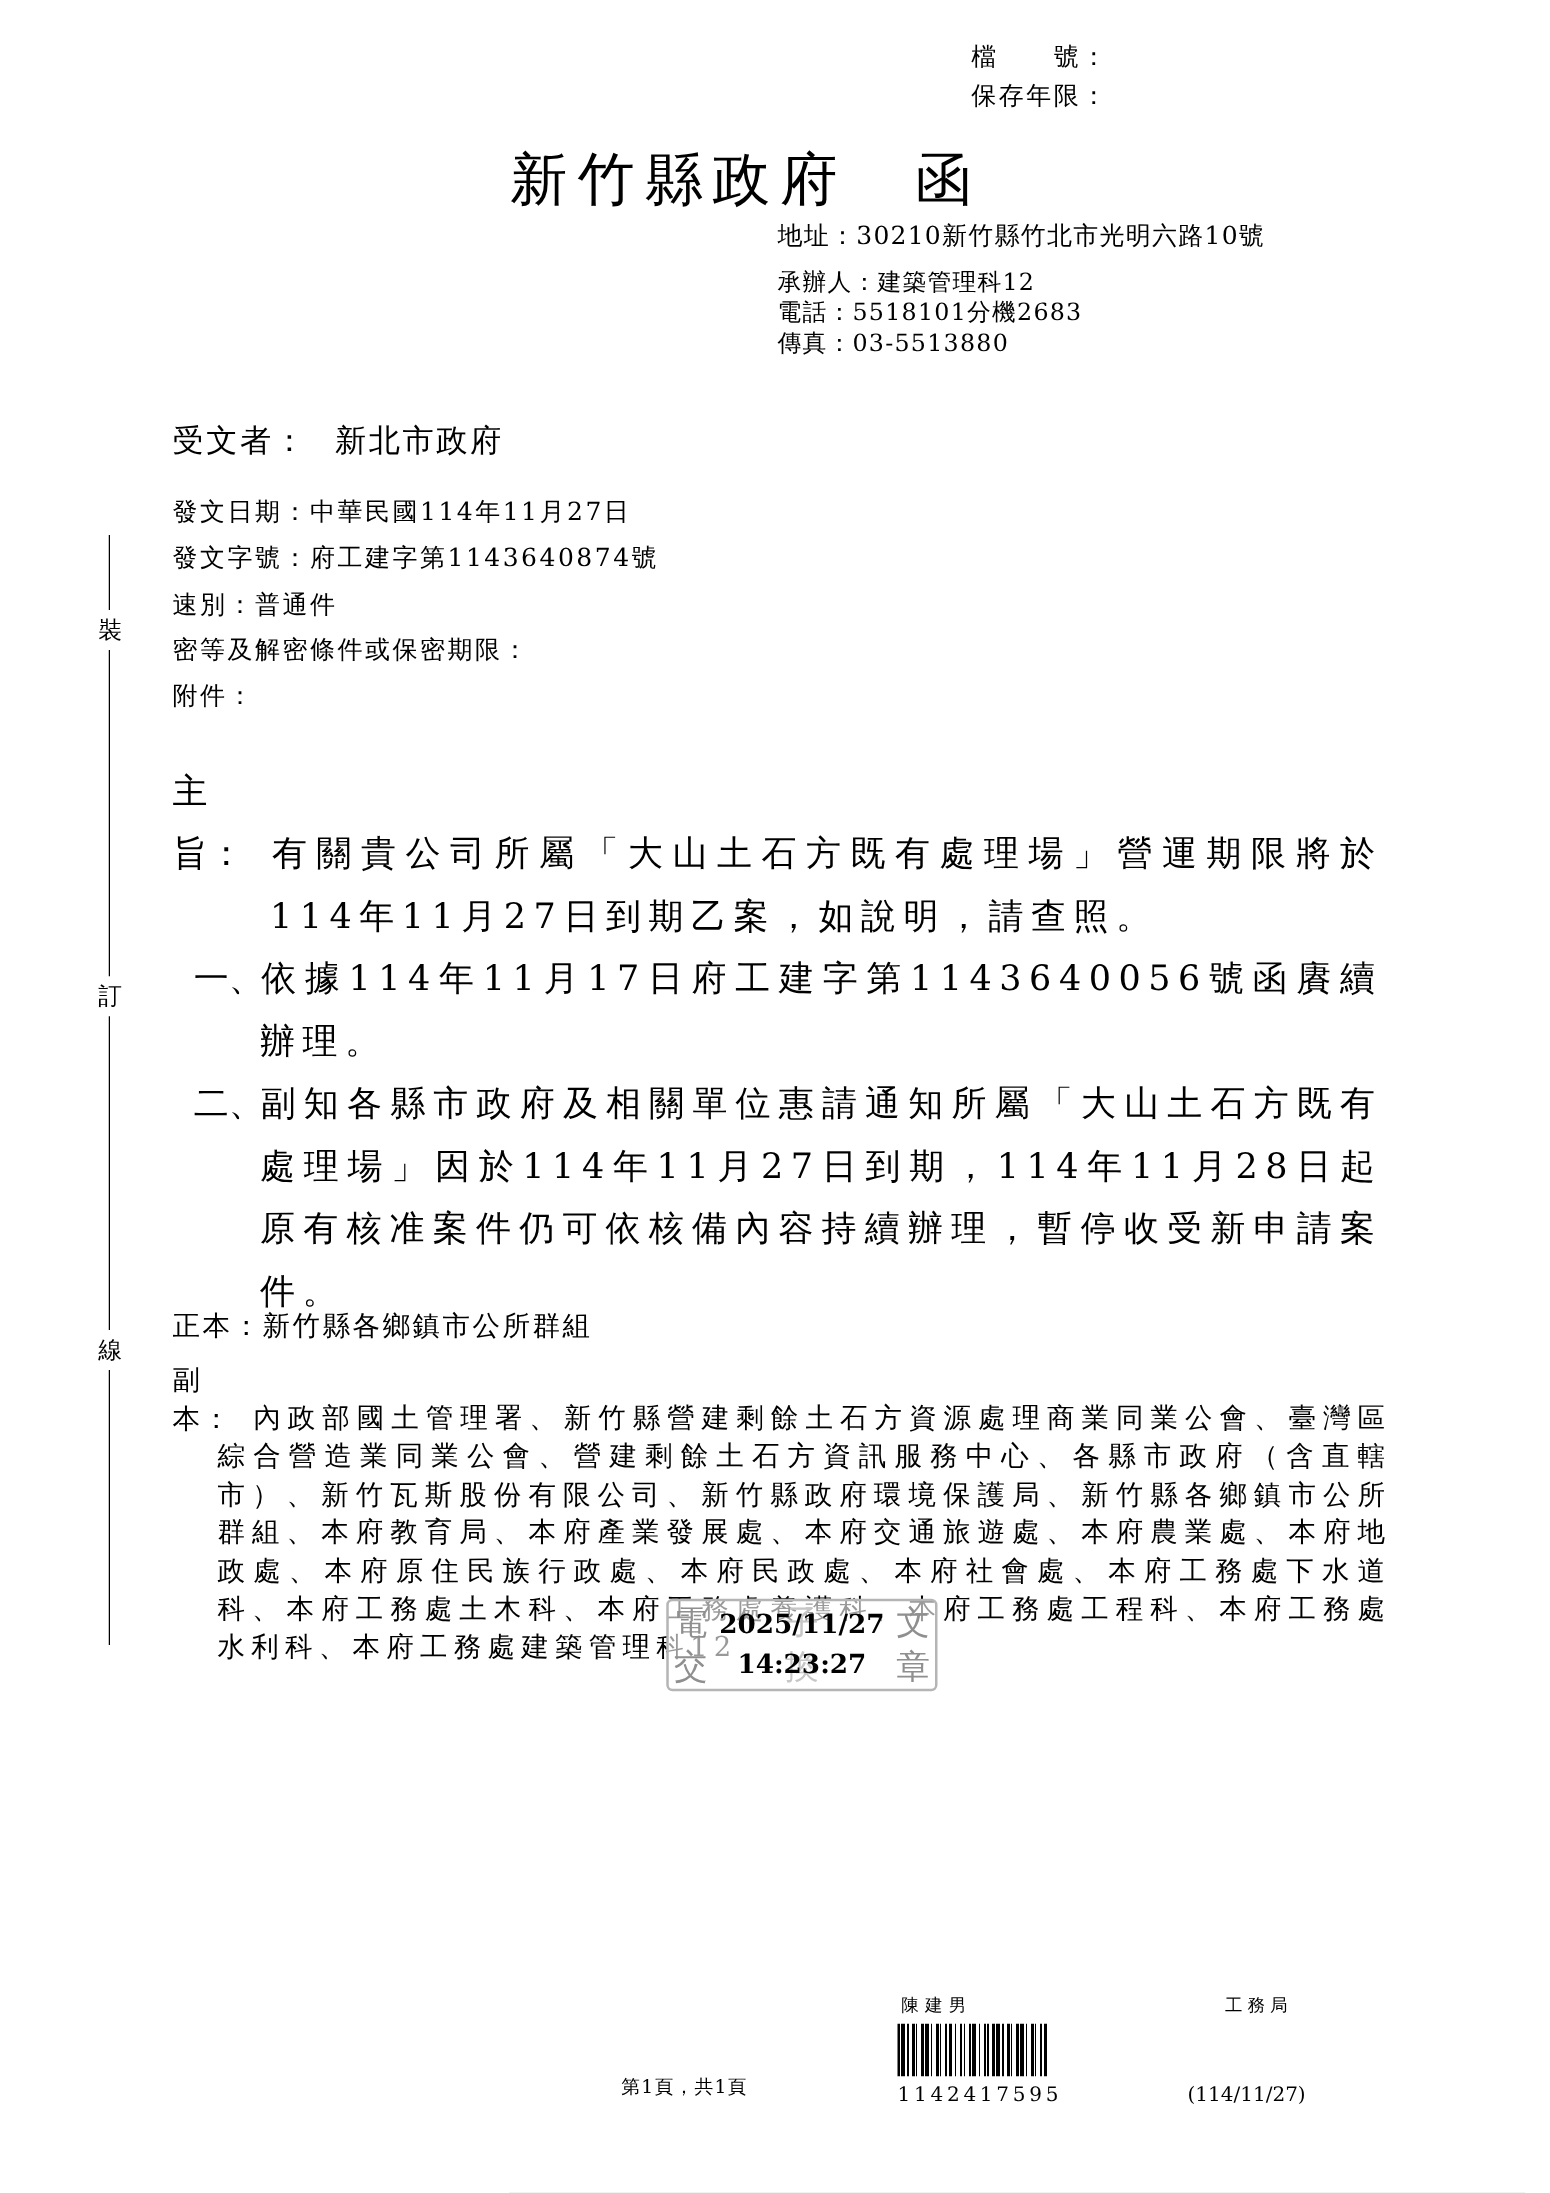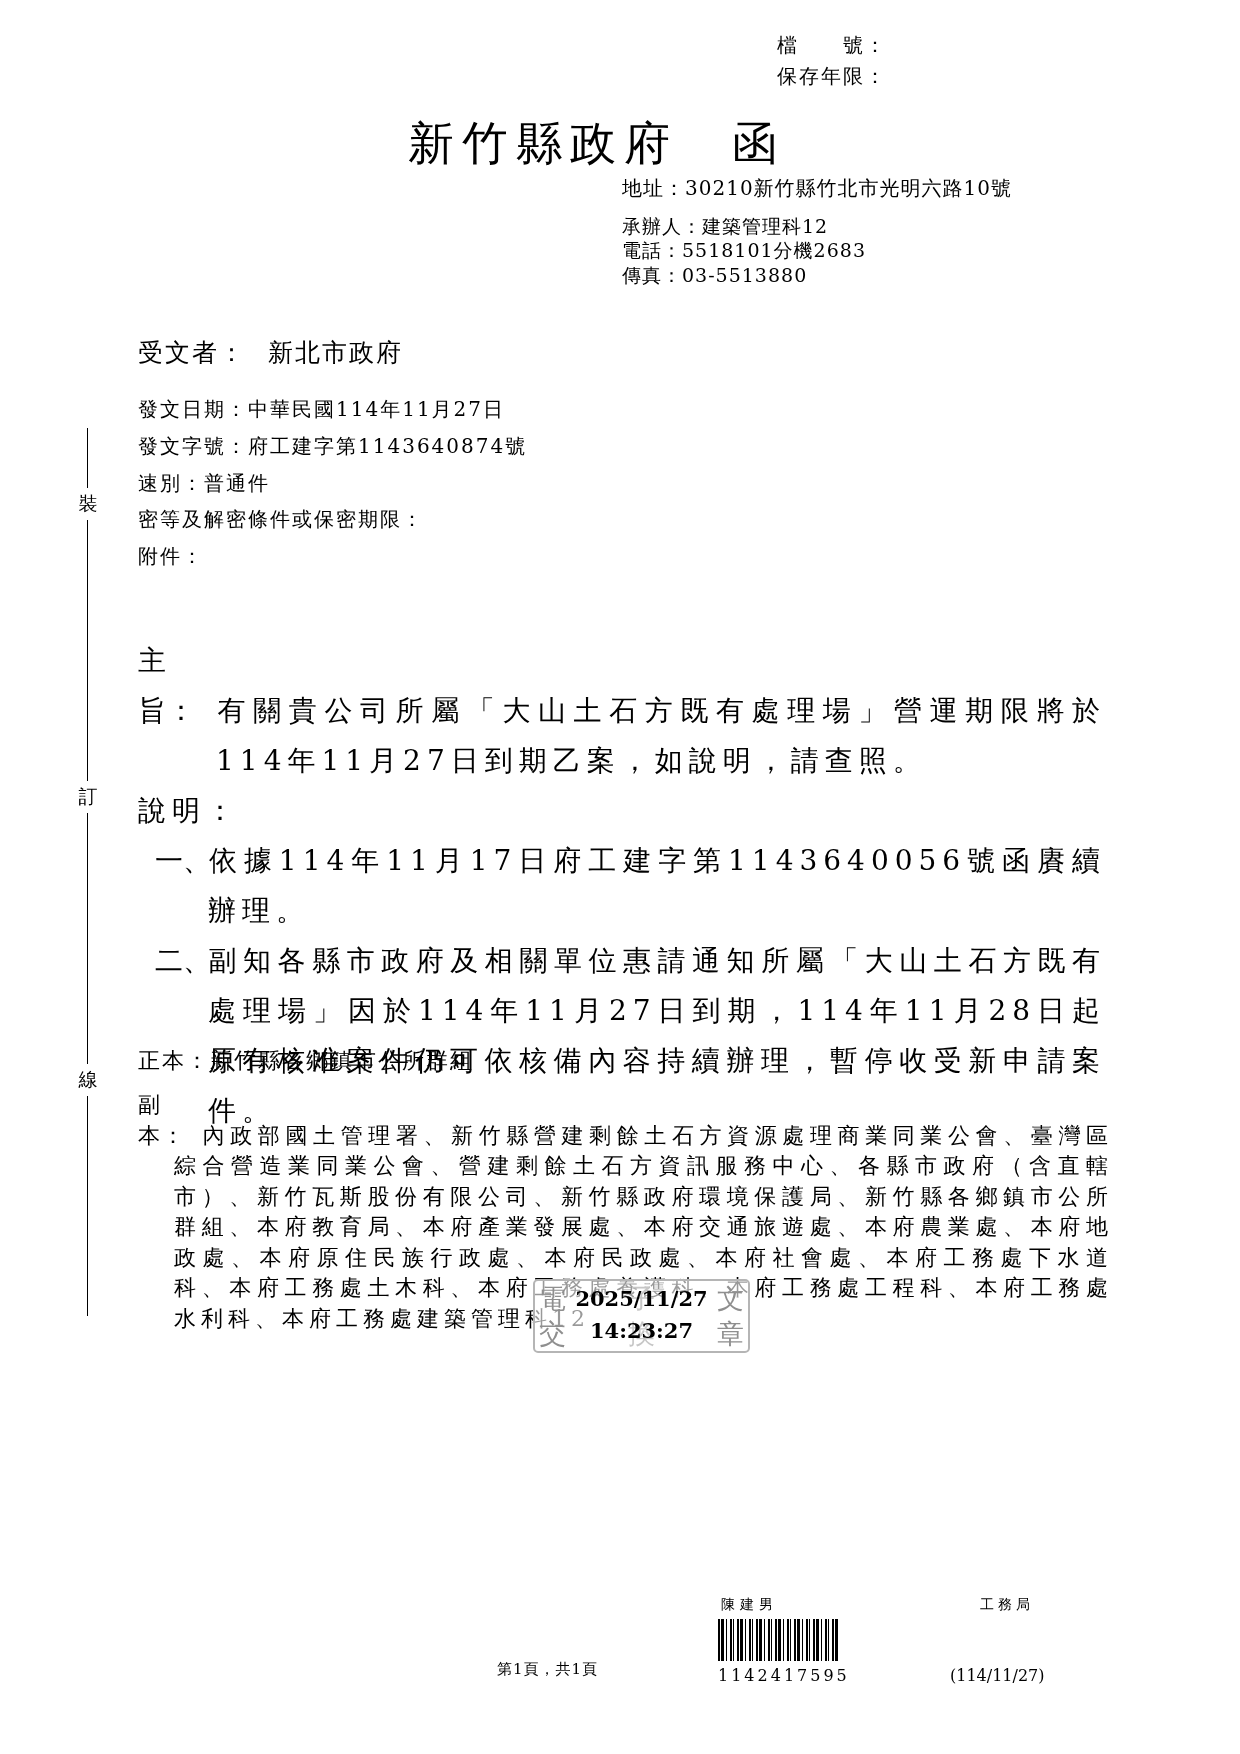--- a/index.html
+++ b/index.html
@@ -9,21 +9,21 @@
   }
   .file-no{position:absolute;left:777px;top:30px;font-size:20px;letter-spacing:2px;line-height:31px;}
   .title{position:absolute;left:0;top:113px;width:1194px;text-align:center;font-size:46px;letter-spacing:8px;}
   .contact{position:absolute;left:622px;top:176px;font-size:19px;letter-spacing:1px;line-height:24.5px;}
   .contact .addr{font-size:20px;margin-bottom:13px;}
   .recipient{position:absolute;left:138px;top:336px;font-size:25px;letter-spacing:2px;}
   .recipient-value{margin-left:22px;}
   .meta{position:absolute;left:138px;top:391px;font-size:20px;letter-spacing:2px;line-height:36.8px;}
   .body{position:absolute;left:138px;top:608px;width:968px;font-size:28px;letter-spacing:6px;line-height:50px;text-align:justify;}
   .subject{padding-left:78px;text-indent:-78px;}
-  .subject .lbl{display:inline-block;width:78px;text-indent:0;letter-spacing:1px;margin-top:28px;}
+  .subject .lbl{display:inline-block;width:78px;text-indent:0;letter-spacing:1px;}
   .items{padding-left:17px;}
   .item{padding-left:53px;text-indent:-53px;}
   .item .num{display:inline-block;width:53px;text-indent:0;letter-spacing:0;}
   .original{position:absolute;left:138px;top:1046px;font-size:22px;letter-spacing:2px;}
   .cc{position:absolute;left:138px;top:1090px;width:975px;font-size:22px;letter-spacing:5px;line-height:30.5px;padding-left:36px;text-indent:-36px;box-sizing:border-box;text-align:justify;}
   .cc .lbl{display:inline-block;width:64px;text-indent:0;letter-spacing:2px;}
   .bind-line{position:absolute;left:87px;top:428px;width:1px;height:888px;background:#000;}
   .bmk{position:absolute;left:76px;width:24px;text-align:center;font-size:19px;background:#fff;padding:3px 0;}
   .bmk-1{top:488px;} .bmk-2{top:781px;} .bmk-3{top:1064px;}
   .stamp{position:absolute;left:533px;top:1279px;width:213px;height:70px;border:2px solid #b5b5b5;border-radius:5px;background:rgba(255,255,255,0.6);}
@@ -70,21 +70,20 @@
     <div>發文字號：府工建字第1143640874號</div>
     <div>速別：普通件</div>
     <div>密等及解密條件或保密期限：</div>
     <div>附件：</div>
   </div>
 
   <div class="body">
     <div class="subject">
       <span class="lbl">主旨：</span><span>有關貴公司所屬「大山土石方既有處理場」營運期限將於114年11月27日到期乙案，如說明，請查照。</span>
     </div>
-    <div>說明：</div>
     <div class="items">
       <div class="item">
         <span class="num">一、</span><span>依據114年11月17日府工建字第1143640056號函賡續辦理。</span>
       </div>
       <div class="item">
         <span class="num">二、</span><span>副知各縣市政府及相關單位惠請通知所屬「大山土石方既有處理場」因於114年11月27日到期，114年11月28日起原有核准案件仍可依核備內容持續辦理，暫停收受新申請案件。</span>
       </div>
     </div>
   </div>
 

